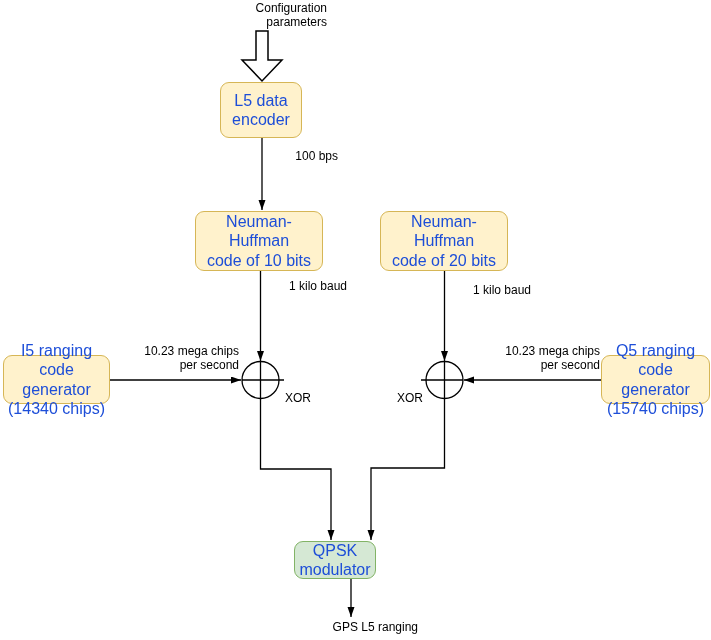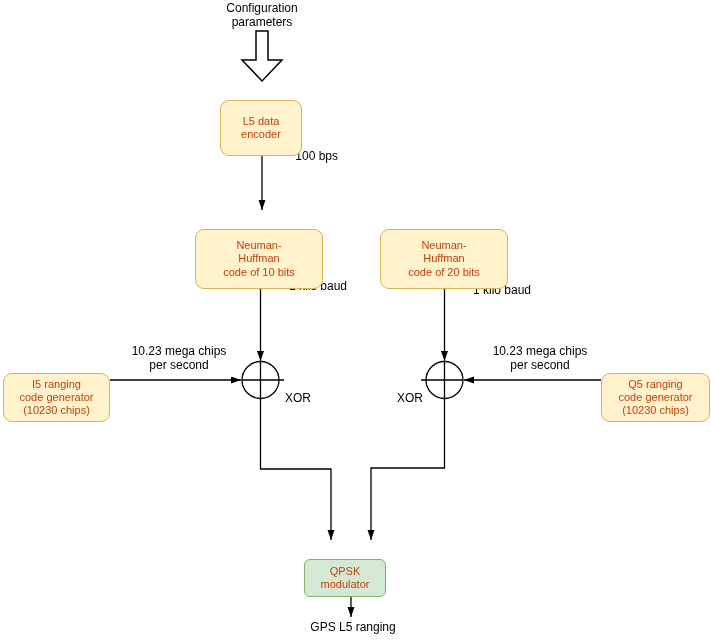--- a/index.html
+++ b/index.html
@@ -21,42 +21,41 @@
     width: 711px; height: 640px;
   }
   .node {
     position: absolute;
     box-sizing: border-box;
     display: flex;
     align-items: center;
     justify-content: center;
     text-align: center;
     white-space: pre-line;
-    font-size: 11px;
+    font-size: 16px;
     line-height: 1.2;
-    color: #c2410c;
+    color: #1d4ed8;
     border-radius: 9px;
-    margin-top: 18px;
   }
   .node.yellow {
     background: #fff2cc;
     border: 1px solid #d6b656;
   }
   .node.green {
     background: #d5e8d4;
     border: 1px solid #82b366;
   }
   .lbl {
     position: absolute;
     font-size: 12px;
     line-height: 1.15;
     color: #000000;
     white-space: pre-line;
   }
-  .lbl.center { text-align: center; }
+  .lbl.center { text-align: right; }
   .lbl.left { text-align: right; }
   .lbl.right { text-align: right; }
 </style>
 </head>
 <body>
 
 <div class="canvas">
 
   <svg class="layer-svg" width="711" height="640" viewBox="0 0 711 640" xmlns="http://www.w3.org/2000/svg">
     <defs>
@@ -117,22 +116,22 @@
   <div class="node yellow" style="left:195px; top:211px; width:128px; height:60px;">Neuman-
 Huffman
 code of 10 bits</div>
 
   <div class="node yellow" style="left:380px; top:211px; width:128px; height:60px;">Neuman-
 Huffman
 code of 20 bits</div>
 
   <div class="node yellow" style="left:3px; top:355px; width:107px; height:49px;">I5 ranging
 code generator
-(10230 chips)</div>
+(14340 chips)</div>
 
   <div class="node yellow" style="left:601px; top:355px; width:109px; height:49px;">Q5 ranging
 code generator
-(10230 chips)</div>
+(15740 chips)</div>
 
-  <div class="node green" style="left:304px; top:541px; width:82px; height:38px;border-radius:6px;">QPSK
+  <div class="node green" style="left:294px; top:541px; width:82px; height:38px;">QPSK
 modulator</div>
 
 </div>
 
 </body></html>

